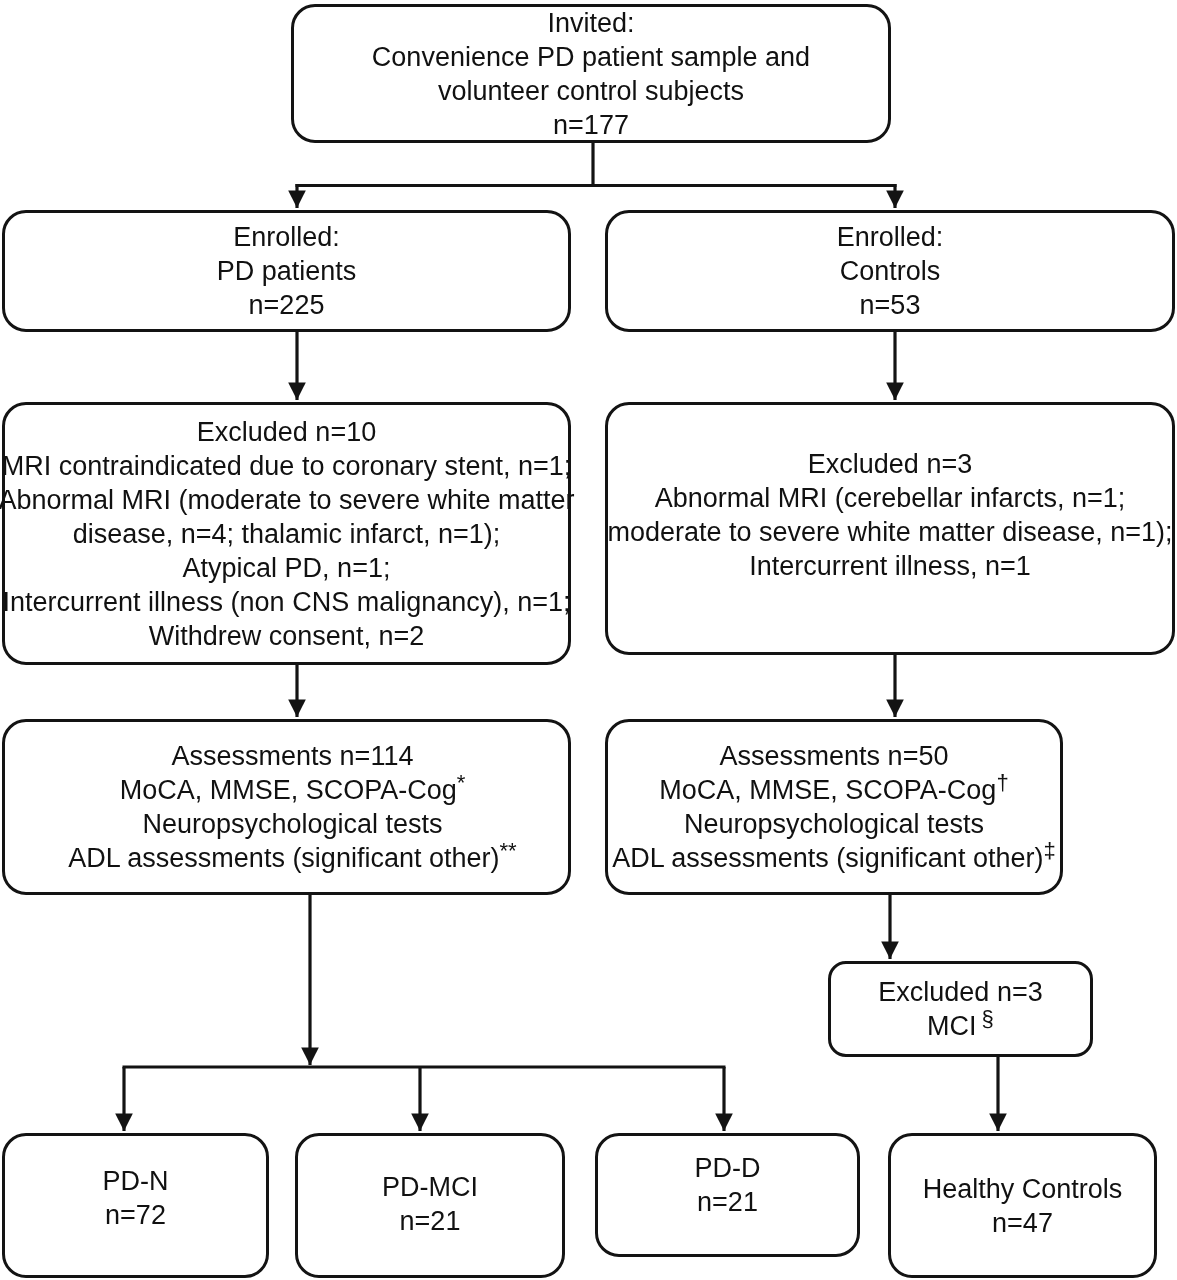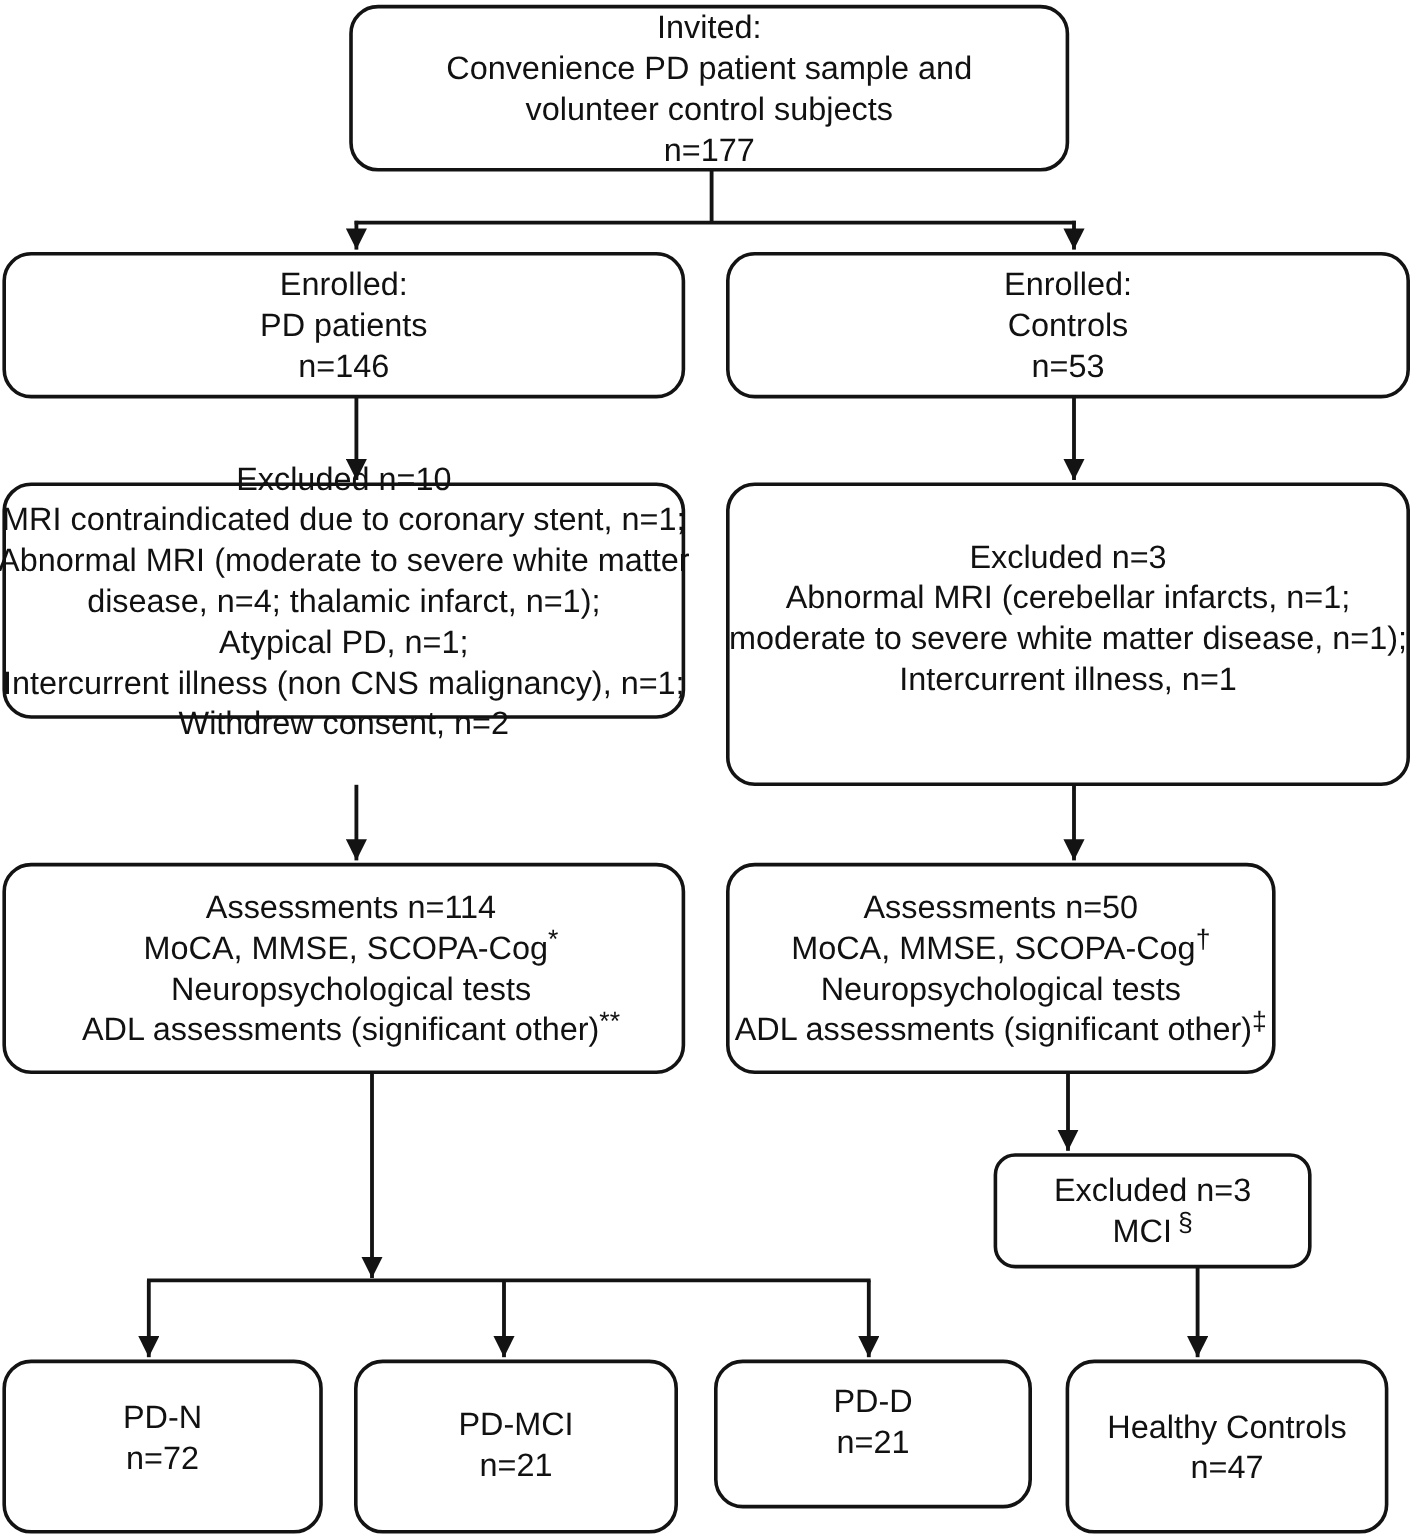--- a/index.html
+++ b/index.html
@@ -39,21 +39,21 @@
     position: relative;
     top: -0.42em;
     line-height: 0;
   }
   .sup-gap { margin-left: 5px; }
 
   
   .b-invited            { left: 291px; top: 4px;    width: 600px; height: 139px; }
   .b-enrolled-pd        { left: 2px;   top: 210px;  width: 569px; height: 122px; }
   .b-enrolled-controls  { left: 605px; top: 210px;  width: 570px; height: 122px; }
-  .b-excluded-pd        { left: 2px;   top: 402px;  width: 569px; height: 197px; }
+  .b-excluded-pd        { left: 2px;   top: 402px;  width: 569px; height: 263px; }
   .b-excluded-controls  { left: 605px; top: 402px;  width: 570px; height: 253px;
                           justify-content: flex-start; padding-top: 42px; }
   .b-assessments-pd     { left: 2px;   top: 719px;  width: 569px; height: 176px; padding-left: 12px; }
   .b-assessments-controls{ left: 605px; top: 719px; width: 458px; height: 176px; }
   .b-excluded-mci       { left: 828px; top: 961px;  width: 265px; height: 96px; border-radius: 18px; }
   .b-pd-n               { left: 2px;   top: 1133px; width: 267px; height: 145px; padding-bottom: 16px; }
   .b-pd-mci             { left: 295px; top: 1133px; width: 270px; height: 145px; padding-bottom: 4px; }
   .b-pd-d               { left: 595px; top: 1133px; width: 265px; height: 124px; padding-bottom: 21px; }
   .b-healthy-controls   { left: 888px; top: 1133px; width: 269px; height: 145px; }
 </style>
@@ -97,21 +97,21 @@
   <div class="box b-invited">
     <div class="ln">Invited:</div>
     <div class="ln">Convenience PD patient sample and</div>
     <div class="ln">volunteer control subjects</div>
     <div class="ln">n=177</div>
   </div>
 
   <div class="box b-enrolled-pd">
     <div class="ln">Enrolled:</div>
     <div class="ln">PD patients</div>
-    <div class="ln">n=146</div>
+    <div class="ln">n=225</div>
   </div>
 
   <div class="box b-enrolled-controls">
     <div class="ln">Enrolled:</div>
     <div class="ln">Controls</div>
     <div class="ln">n=53</div>
   </div>
 
   <div class="box b-excluded-pd">
     <div class="ln">Excluded n=10</div>

